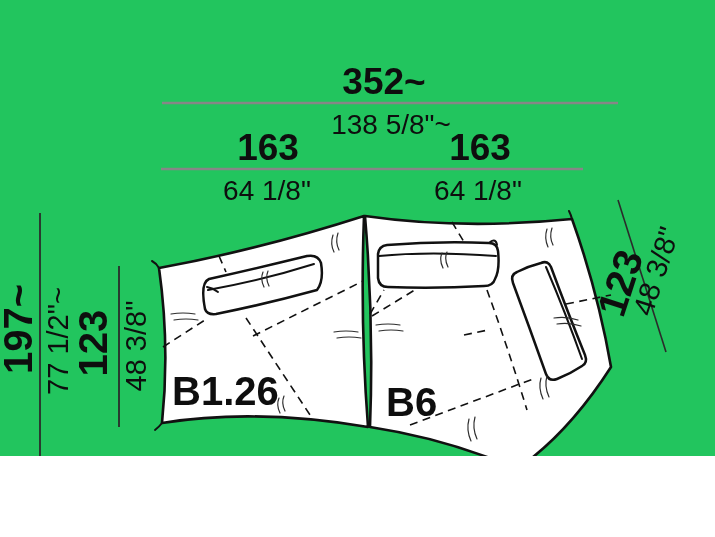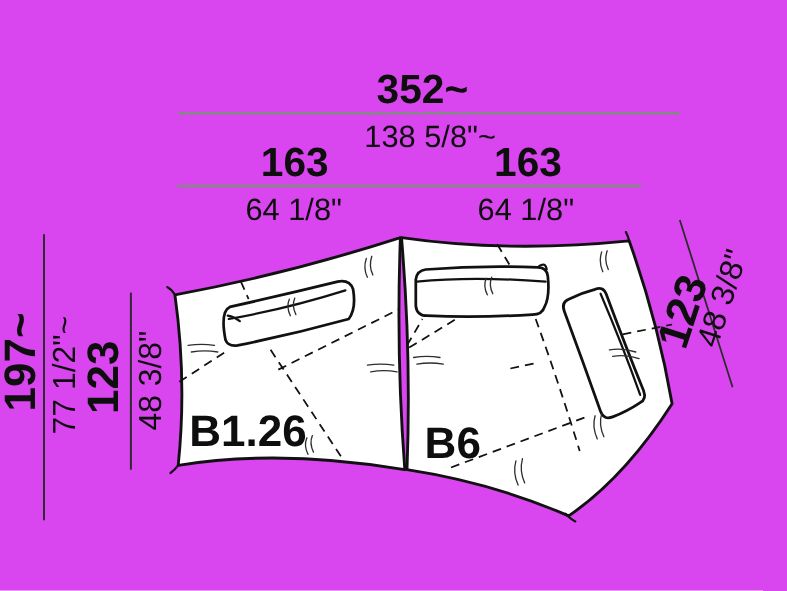--- a/index.html
+++ b/index.html
@@ -3,22 +3,22 @@
 <meta charset="utf-8">
 <style>
   html, body {
     margin: 0;
     padding: 0;
     background: #ffffff;
   }
   .stage {
     position: relative;
     width: 715px;
-    height: 537px;
-    background: #d946ef;
+    height: 456px;
+    background: #22c55e;
     overflow: hidden;
   }
   svg { display: block; }
   text {
     fill: #0e0e0e;
     font-family: "Liberation Sans", sans-serif;
   }
   .dim-cm {
     font-size: 37px;
     font-weight: 700;

